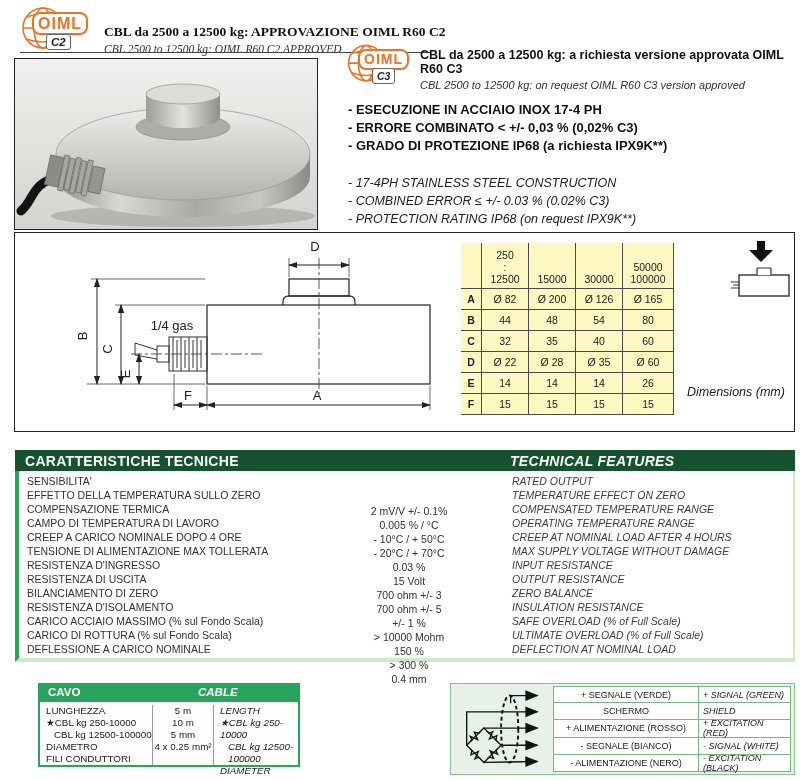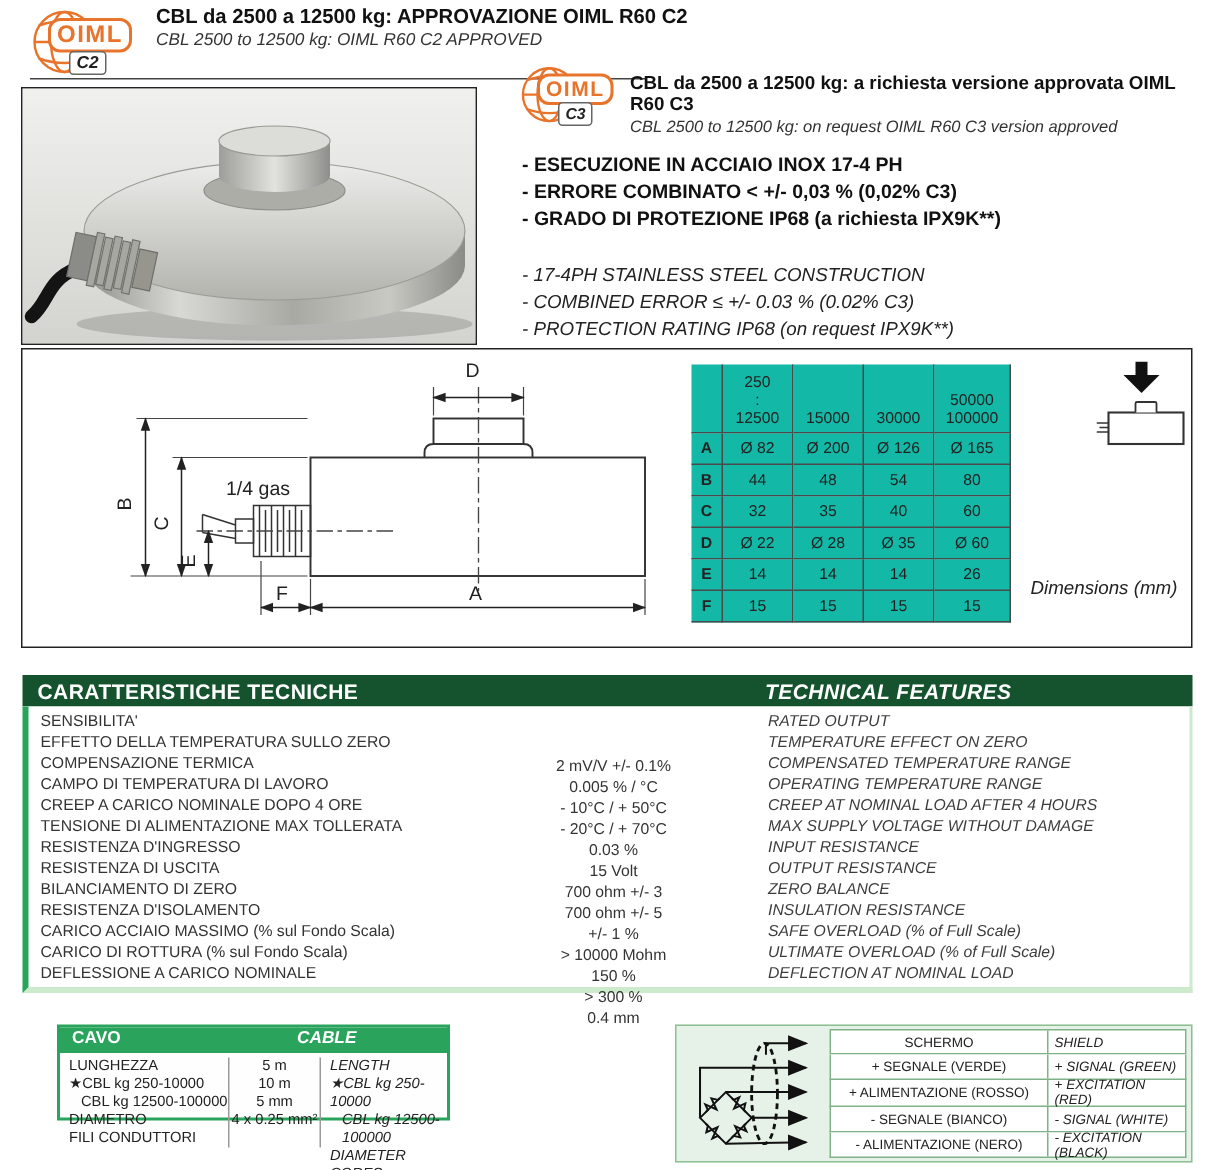--- a/index.html
+++ b/index.html
@@ -35,21 +35,21 @@
   .photo { left:14px; top:58px; width:304px; height:172px; border:1px solid #222; background:#e3e3e0; }
 
   
   .panel { left:14px; top:232px; width:781px; height:200px; border:1.5px solid #222; background:#fff; }
   .note { font-style:italic; font-size:12.5px; color:#222; }
 
   
   .dt { left:446px; top:10px; font-size:10.5px; color:#222; }
   .dtrow { display:flex; }
   .dtc { border-right:1px solid #4a4a4a; border-bottom:1px solid #4a4a4a;
-         display:flex; flex-direction:column; align-items:center; justify-content:center; background:#14b8a6;text-align:center; }
+         display:flex; flex-direction:column; align-items:center; justify-content:center; background:#fef9c3;text-align:center; }
   .dt .lab { width:21px; }
   .dt .c   { width:47px; }
   .dt .c4  { width:51px; }
   .dt .hd  { height:46px; justify-content:flex-end; padding-bottom:3px; line-height:12px; }
   .dt .bd  { height:21px; }
   .dt .lab.bd { font-weight:bold; }
 
   
   .spec-head { left:15px; top:450px; width:780px; height:21px; background:#14532d; }
   .spec-head .t-it { position:absolute; left:10px; top:3px; font-weight:bold; font-size:14px; color:#fff; letter-spacing:.3px; }
@@ -57,21 +57,21 @@
   .spec-body { left:15px; top:471px; width:780px; background:#fff;
                border-left:4px solid #2aa45c; border-bottom:4px solid #cdeacd; border-right:2px solid #cdeacd;
                padding-top:3px; padding-bottom:2px; }
   .srow { display:flex; height:14px; align-items:center; font-size:10.5px; color:#333; }
   .s-it { width:291px; padding-left:8px; }
   .s-val { width:192px; align-self:stretch; display:flex; align-items:center; justify-content:center;
            border-left:7px solid #4d7c0f; border-right:1px solid #b5b5b5;margin-top:37px; }
   .s-en { flex:1; padding-left:10px; font-style:italic; color:#3d3d3d; }
 
   
-  .cable { left:38px; top:683px; width:262px; height:64px; border:2px solid #2aa45c; background:#fdfefd; }
+  .cable { left:38px; top:683px; width:262px; height:84px; border:2px solid #2aa45c; background:#fdfefd; }
   .cable-head { height:17px; background:#2aa45c; position:relative; }
   .cable-head .c-it { position:absolute; left:8px; top:1px; color:#fff; font-weight:bold; font-size:11.5px; }
   .cable-head .c-en { position:absolute; left:158px; top:1px; color:#fff; font-weight:bold; font-style:italic; font-size:11.5px;text-align:center; }
   .cable-body { display:flex; height:63px; font-size:9.8px; color:#222; padding-top:3px;border-radius:24px; }
   .cb-col { line-height:12px; }
   .cb-it { width:112px; padding-left:6px; }
   .cb-val { width:62px; text-align:center; border-left:1px solid #9a9a9a; border-right:1px solid #9a9a9a; align-self:stretch; }
   .cb-en { flex:1; padding-left:6px; font-style:italic; }
   .cb-col .indent { padding-left:8px; }
 
@@ -96,21 +96,21 @@
       <g stroke="#e8732a" stroke-width="1.6" fill="none">
         <circle cx="23" cy="23" r="20"></circle>
         <ellipse cx="23" cy="23" rx="9" ry="20"></ellipse>
         <line x1="3" y1="23" x2="43" y2="23"></line>
         <path d="M6 12 Q23 6 40 12 M6 34 Q23 40 40 34"></path>
       </g>
     </svg>
     <span class="pill">OIML</span>
     <span class="cls">C2</span>
   </div>
-  <div class="abs" style="left:104px; top:3px; width:560px;">
+  <div class="abs" style="left:104px; top:24px; width:560px;font-family:Liberation Serif, serif;">
     <div class="h-title">CBL da 2500 a 12500 kg: APPROVAZIONE OIML R60 C2</div>
     <div class="h-sub">CBL 2500 to 12500 kg: OIML R60 C2 APPROVED</div>
   </div>
   <div class="abs hr1"></div>
 
   <div class="abs oiml sm" style="left:346px; top:42px;">
     <svg width="44" height="44" viewBox="0 0 50 48">
       <g stroke="#e8732a" stroke-width="1.8" fill="none">
         <circle cx="23" cy="23" r="20"></circle>
         <ellipse cx="23" cy="23" rx="9" ry="20"></ellipse>
@@ -453,26 +453,26 @@
         <polyline points="58,18 58,10 86,10" marker-end="url(#arrB)"></polyline>
         <polyline points="12,62 12,27 86,27" marker-end="url(#arrB)"></polyline>
         <line x1="30" y1="44" x2="86" y2="44" marker-end="url(#arrB)"></line>
         <line x1="48" y1="62" x2="86" y2="62" marker-end="url(#arrB)"></line>
         <line x1="30" y1="80" x2="86" y2="79" marker-end="url(#arrB)"></line>
       </g>
       <ellipse cx="57" cy="45" rx="9" ry="35" fill="none" stroke="#111" stroke-width="2" stroke-dasharray="4 3"></ellipse>
     </svg>
     <div class="wtable">
       <div class="wrow">
+          <span class="w-it">+ SEGNALE (VERDE)</span>
+          <span class="w-en">+ SIGNAL (GREEN)</span>
+        </div>
+      <div class="wrow">
           <span class="w-it">SCHERMO</span>
           <span class="w-en">SHIELD</span>
-        </div>
-      <div class="wrow">
-          <span class="w-it">+ SEGNALE (VERDE)</span>
-          <span class="w-en">+ SIGNAL (GREEN)</span>
         </div>
       <div class="wrow">
           <span class="w-it">+ ALIMENTAZIONE (ROSSO)</span>
           <span class="w-en">+ EXCITATION (RED)</span>
         </div>
       <div class="wrow">
           <span class="w-it">- SEGNALE (BIANCO)</span>
           <span class="w-en">- SIGNAL (WHITE)</span>
         </div>
       <div class="wrow">

